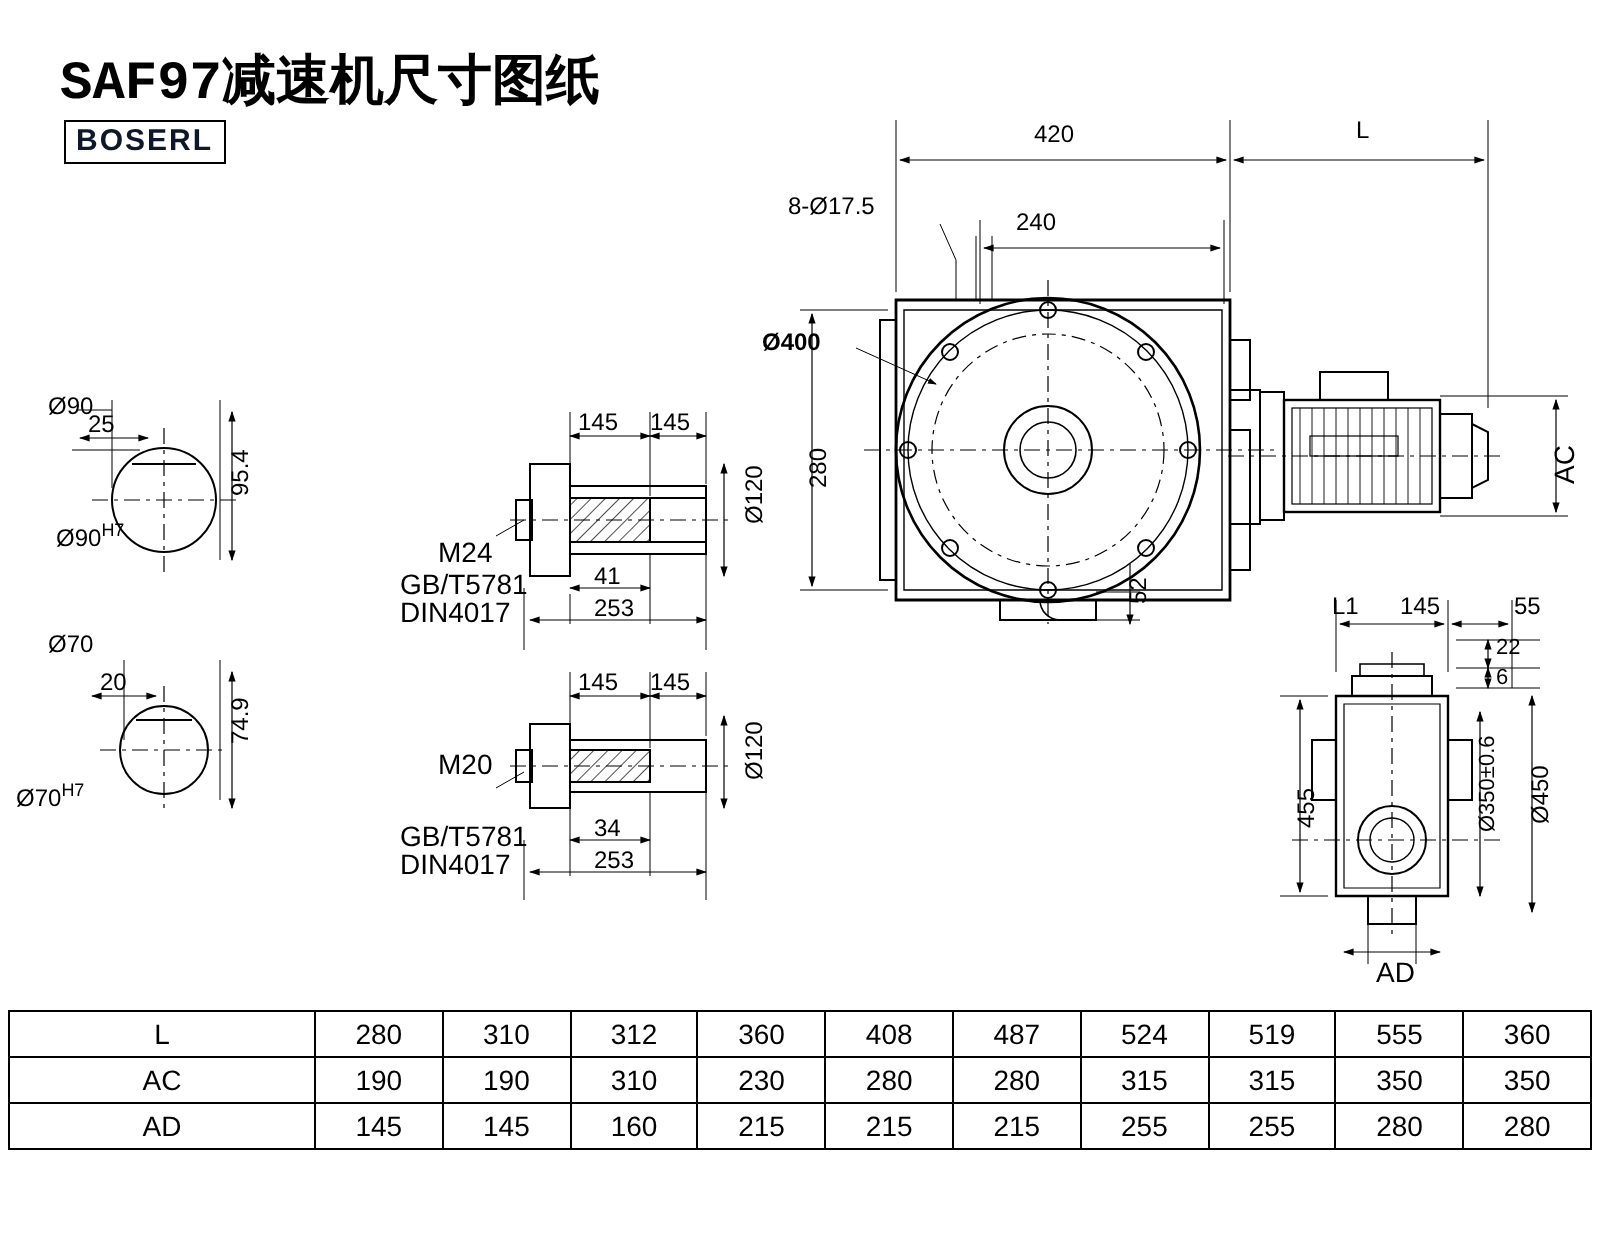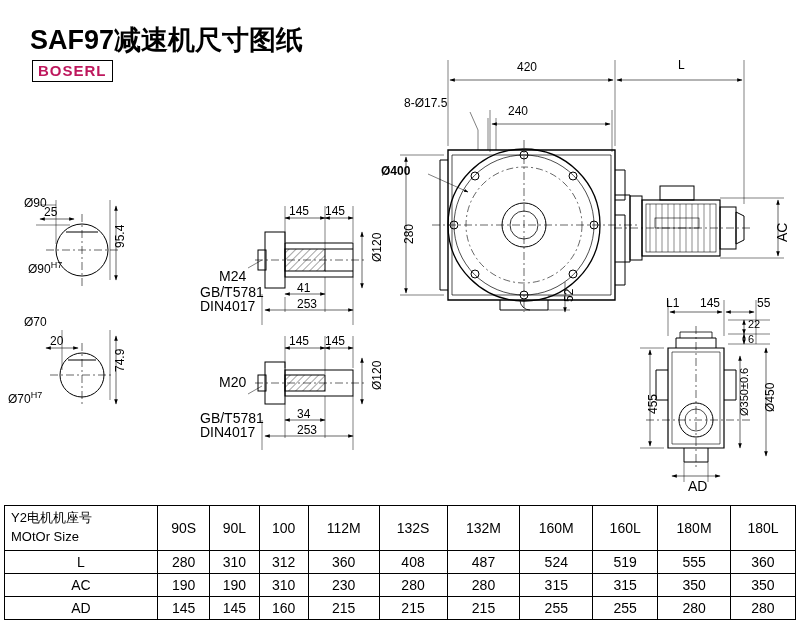--- a/index.html
+++ b/index.html
@@ -22,30 +22,31 @@
   }
   
   #title {
     position: absolute;
     left: 30px;
     top: 22px;
     font-size: 27px;
     font-weight: bold;
     letter-spacing: 0px;
     white-space: nowrap;
+    font-family: Liberation Mono, monospace;
   }
   #logo {
     position: absolute;
     left: 32px;
     top: 60px;
     border: 1px solid #000;
     padding: 1px 5px 2px 5px;
     font-size: 15px;
     font-weight: bold;
-    color: #be185d;
+    color: #0f172a;
     letter-spacing: 1px;
     background: #fff;
   }
   
   .dim {
     position: absolute;
     font-size: 12px;
     white-space: nowrap;
     font-family: "Liberation Sans", sans-serif;
   }
@@ -305,21 +306,21 @@
       <path d="M766,348 L766,456" stroke-width="0.6" marker-start="url(#ahs)" marker-end="url(#ah)"></path>
 
       <path d="M684,462 L684,482" stroke-width="0.5"></path>
       <path d="M708,462 L708,482" stroke-width="0.5"></path>
       <path d="M672,476 L720,476" stroke-width="0.6" marker-start="url(#ahs)" marker-end="url(#ah)"></path>
     </g>
   </svg>
 
   <div class="dim" style="left:517px; top:60px;">420</div>
   <div class="dim" style="left:678px; top:58px;">L</div>
-  <div class="dim" style="left:394px; top:96px;margin-left:10px;">8-Ø17.5</div>
+  <div class="dim" style="left:394px; top:96px;">8-Ø17.5</div>
   <div class="dim" style="left:508px; top:104px;">240</div>
   <div class="dim" style="left:381px; top:164px;font-weight:bold;">Ø400</div>
   <div class="dim vert" style="left:402px; top:244px;">280</div>
   <div class="dim vert" style="left:562px; top:302px;">52</div>
   <div class="dim vert" style="left:774px; top:242px; font-size:14px;">AC</div>
 
   <div class="dim" style="left:24px; top:196px;">Ø90</div>
   <div class="dim" style="left:44px; top:205px;">25</div>
   <div class="dim vert" style="left:113px; top:248px;">95.4</div>
   <div class="dim" style="left:8px; top:260px;margin-left:20px;">Ø90<sup>H7</sup></div>
@@ -352,36 +353,20 @@
   <div class="dim" style="left:757px; top:296px;">55</div>
   <div class="dim small" style="left:748px; top:318px;">22</div>
   <div class="dim small" style="left:748px; top:333px;">6</div>
   <div class="dim vert" style="left:646px; top:414px;">455</div>
   <div class="dim vert small" style="left:738px; top:416px;">Ø350±0.6</div>
   <div class="dim vert" style="left:763px; top:412px;">Ø450</div>
   <div class="dim" style="left:688px; top:478px; font-size:14px;">AD</div>
 
   <table id="spec-table">
     <tbody>
-        <tr class="head">
-      <td class="rowhdr">
-        <div class="hdr-label">Y2电机机座号</div>
-        <div class="hdr-label">MOtOr Size</div>
-      </td>
-      <td class="hdrcell">90S</td>
-      <td class="hdrcell">90L</td>
-      <td class="hdrcell">100</td>
-      <td class="hdrcell">112M</td>
-      <td class="hdrcell">132S</td>
-      <td class="hdrcell">132M</td>
-      <td class="hdrcell">160M</td>
-      <td class="hdrcell">160L</td>
-      <td class="hdrcell">180M</td>
-      <td class="hdrcell">180L</td>
-    </tr>
     <tr>
       <td class="rowhdr">L</td>
       <td>280</td>
       <td>310</td>
       <td>312</td>
       <td>360</td>
       <td>408</td>
       <td>487</td>
       <td>524</td>
       <td>519</td>

